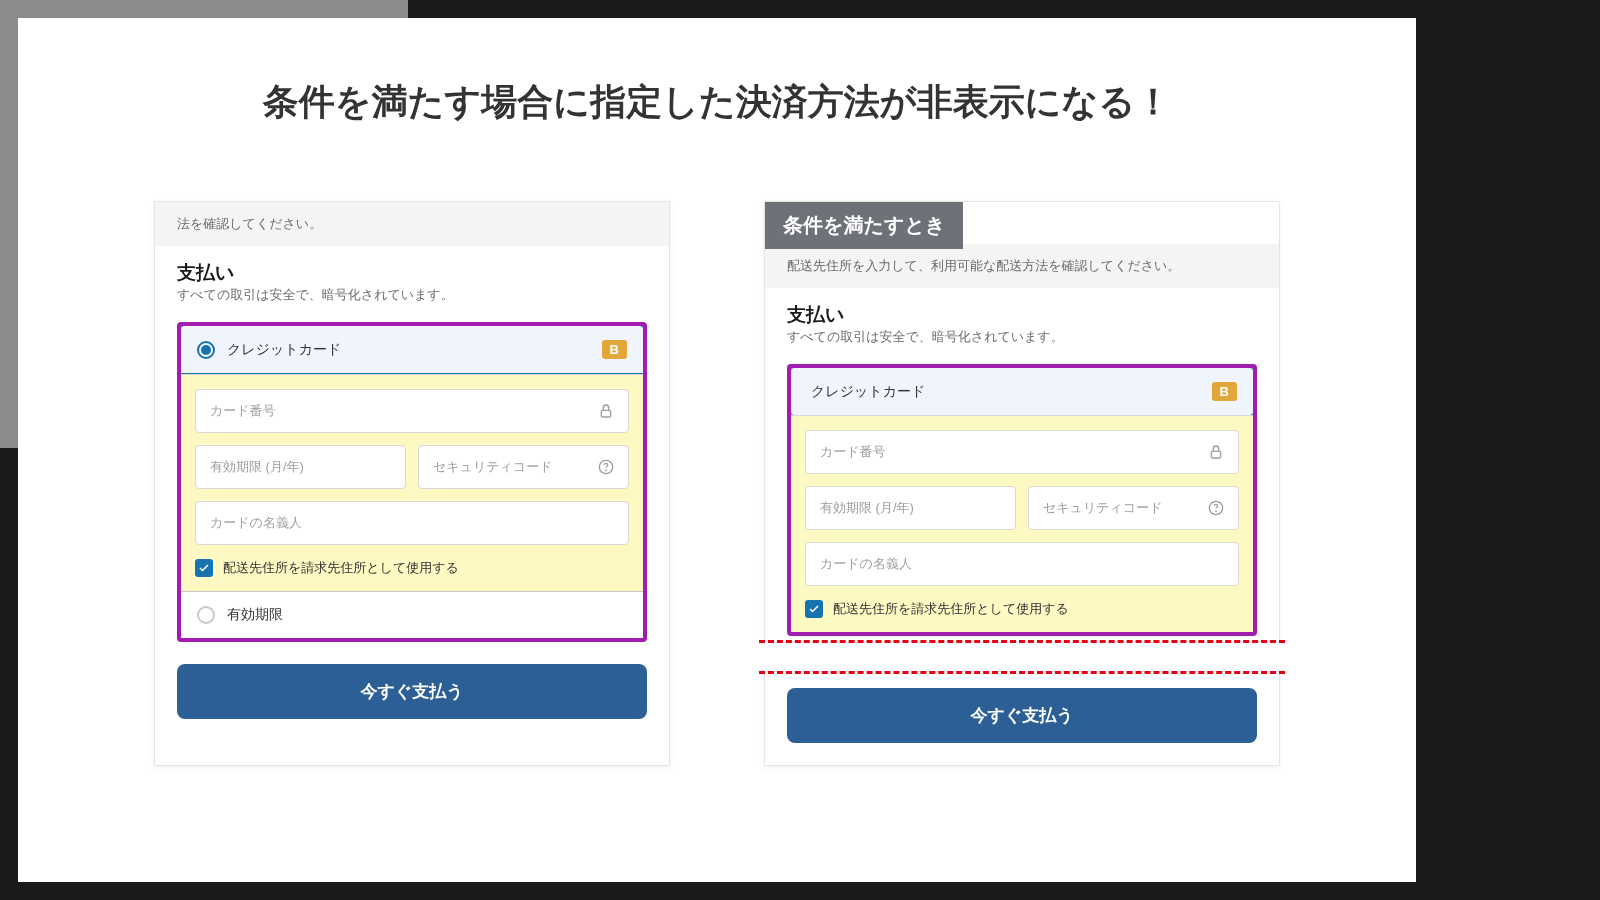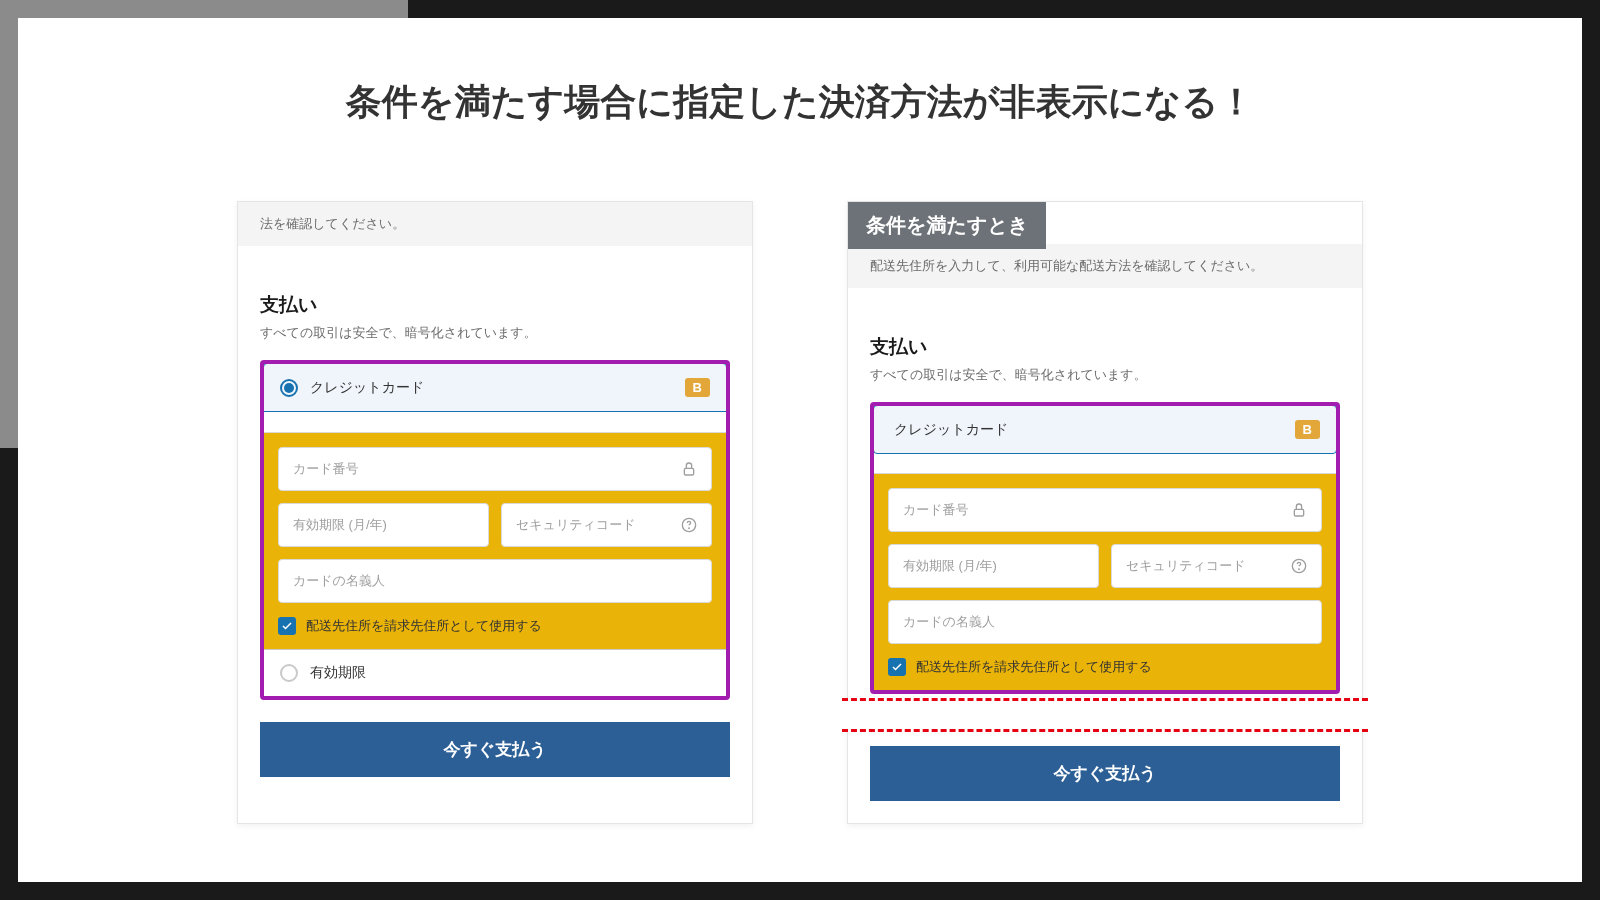--- a/index.html
+++ b/index.html
@@ -19,21 +19,21 @@
       top: 0;
       left: 0;
       width: 408px;
       height: 448px;
       background: #8b8b8b;
     }
     .main-card {
       position: absolute;
       top: 18px;
       left: 18px;
-      width: 1564px;
+      width: 1398px;
       height: 864px;
       background: #fff;
     }
     .page-title {
       font-size: 36px;
       font-weight: 700;
       color: #333;
       text-align: center;
       margin-top: 60px;
     }
@@ -73,26 +73,25 @@
     }
     .info-bar.partial {
     }
     .section {
       padding: 14px 22px 0;
     }
     .section-title {
       font-size: 19px;
       font-weight: 700;
       color: #1a1a1a;
-      margin-top: 32px;
     }
     .section-subtitle {
       font-size: 13px;
       color: #6b6b6b;
-      margin-top: 6px;
+      margin-top: 0;
     }
     .payment-box {
       margin: 18px 22px 0;
       border: 4px solid #a21caf;
       border-radius: 4px;
       overflow: hidden;
     }
     .pay-option {
       display: flex;
       align-items: center;
@@ -147,24 +146,23 @@
     }
     .b-badge {
       background: #e3a639;
       color: #fff;
       font-weight: 700;
       font-size: 13px;
       padding: 2px 8px;
       border-radius: 3px;
     }
     .card-form {
-      background: #eab308;
+      background: #fef9c3;
       padding: 14px;
       border-top: 1px solid #d9d9d9;
-      margin-top: 20px;
     }
     .field {
       background: #fff;
       border: 1px solid #d9d9d9;
       border-radius: 4px;
       padding: 12px 14px;
       font-size: 13px;
       color: #9e9e9e;
       display: flex;
       align-items: center;
@@ -214,21 +212,21 @@
       color: #333;
     }
     .pay-button {
       margin: 22px;
       background: #2c5f95;
       color: #fff;
       font-size: 17px;
       font-weight: 700;
       padding: 16px;
       border: none;
-      border-radius: 0;
+      border-radius: 8px;
       width: calc(100% - 44px);
       cursor: pointer;
     }
     .highlight-strip {
       border: 3px dashed #e60012;
       height: 34px;
       margin: -4px -14px 0 -14px;
       position: relative;
       z-index: 10;
       background: #fff;

